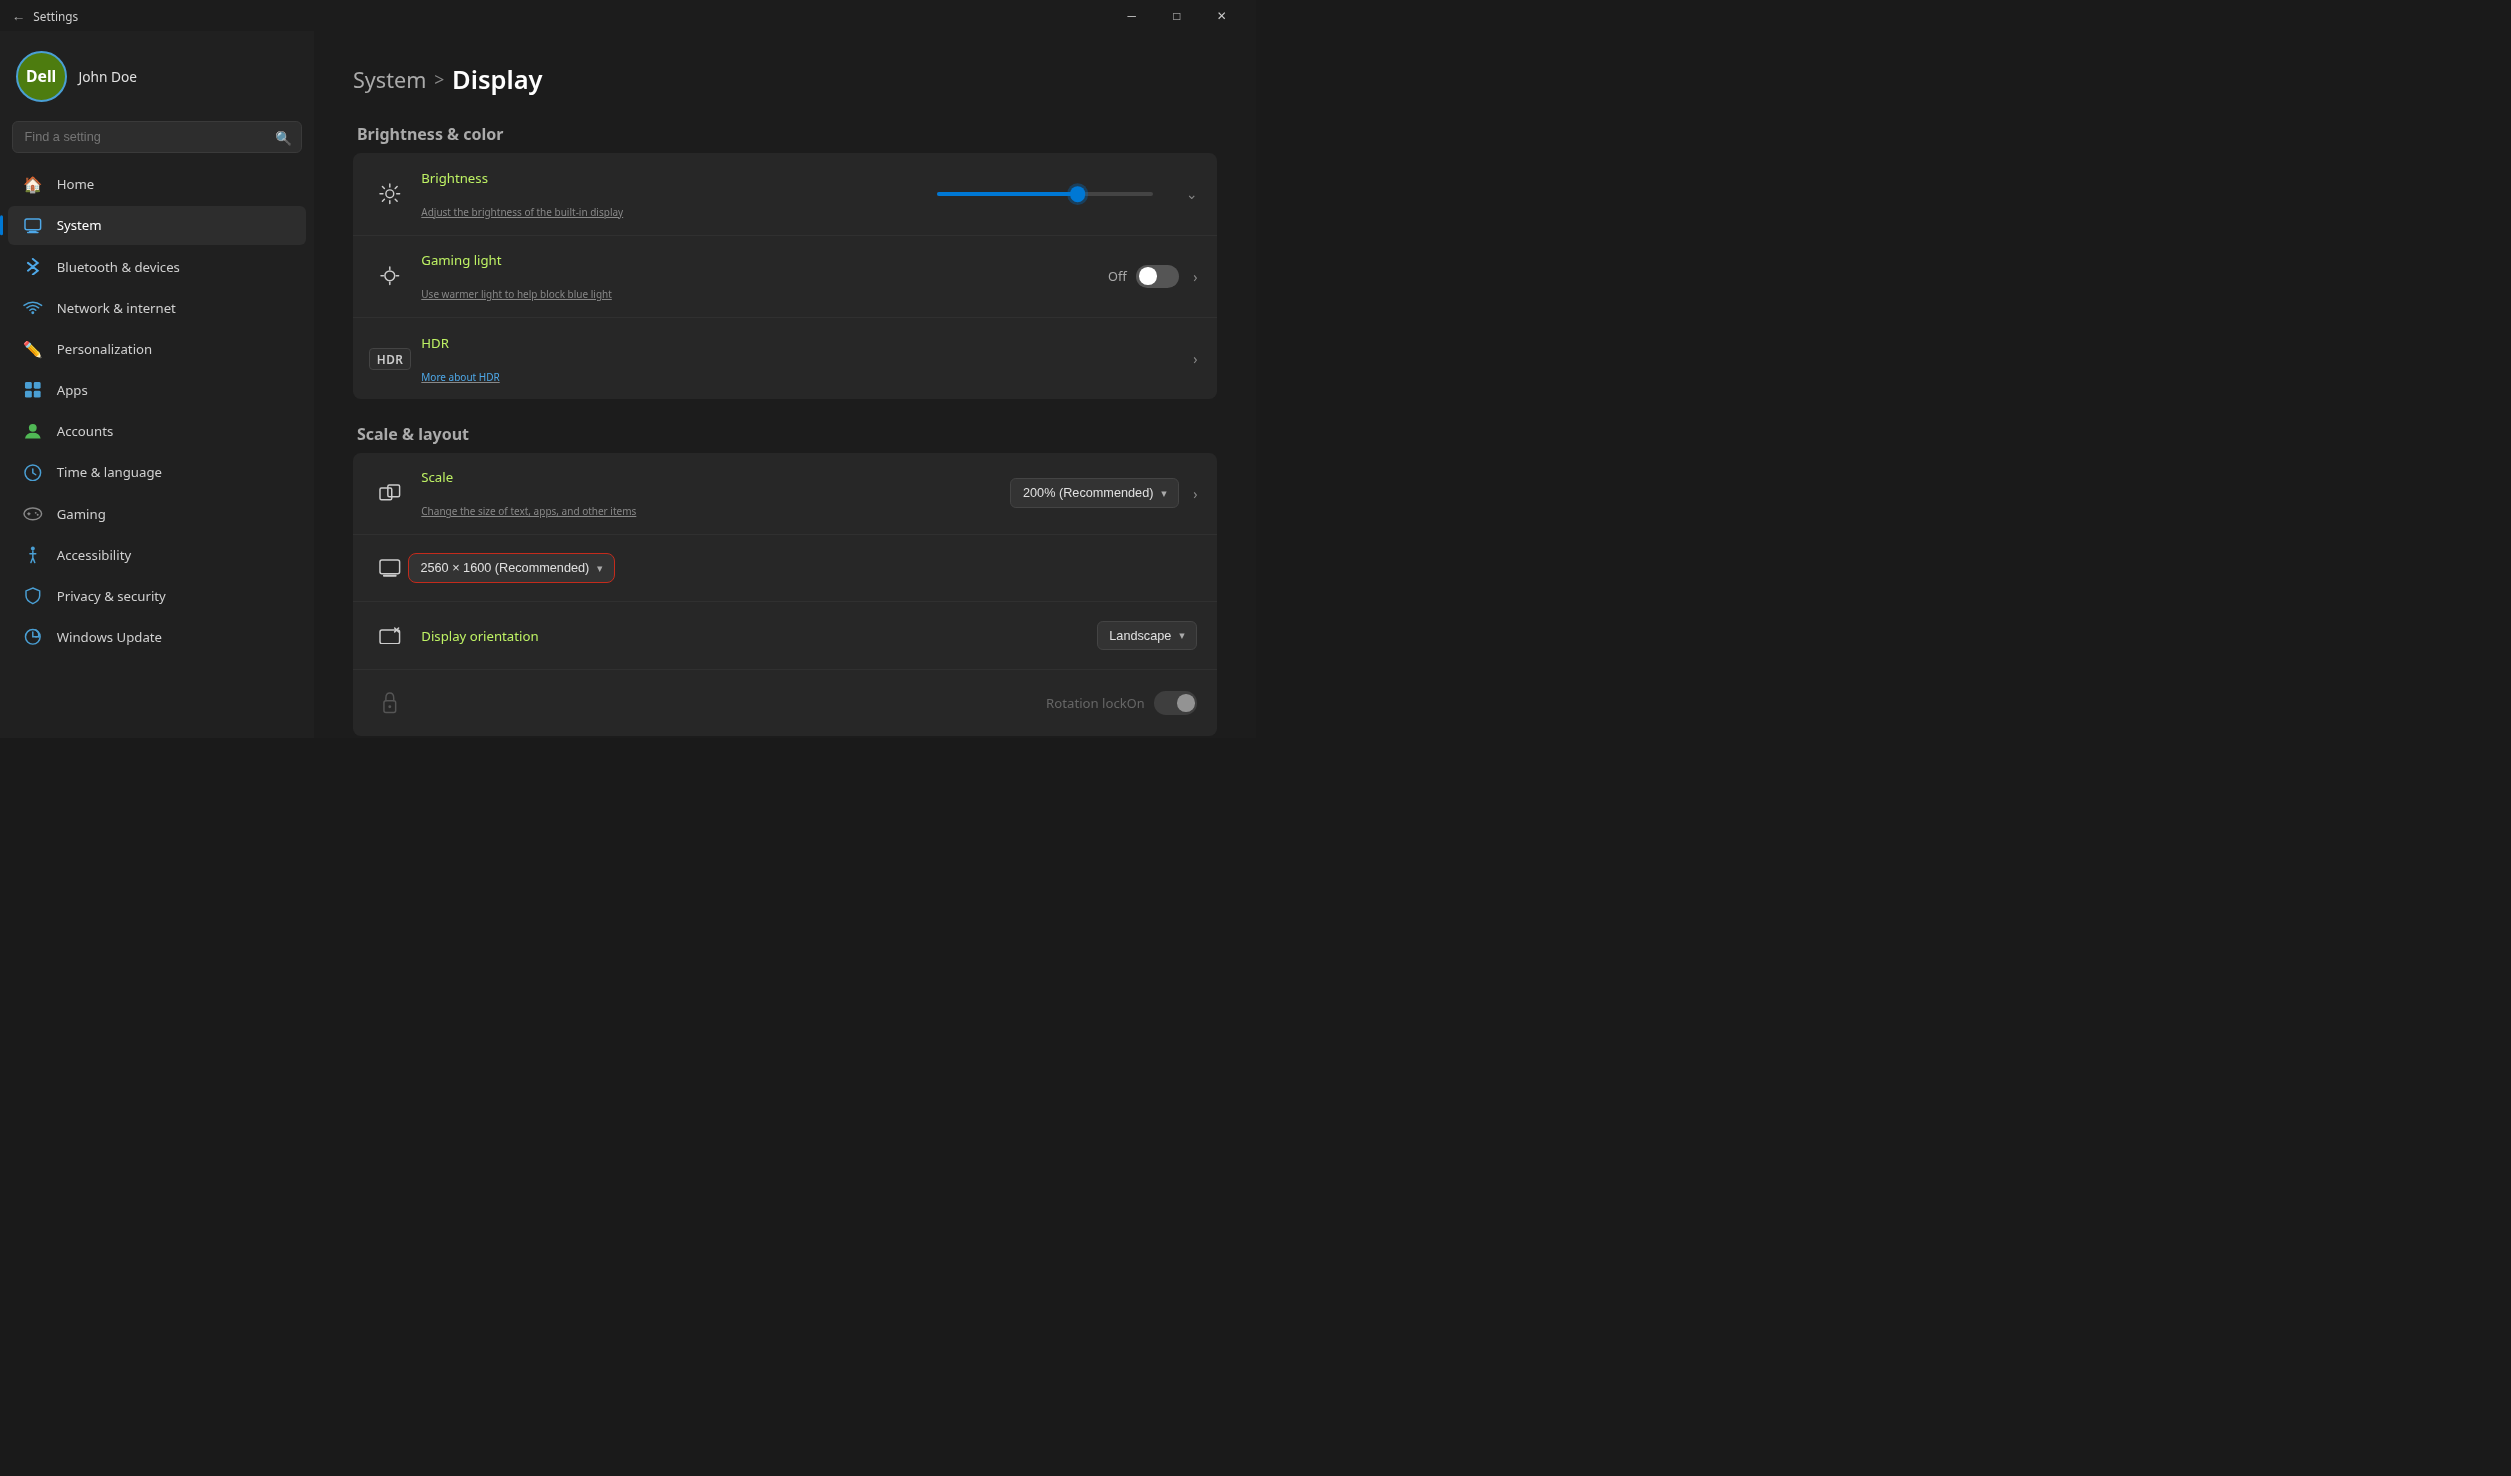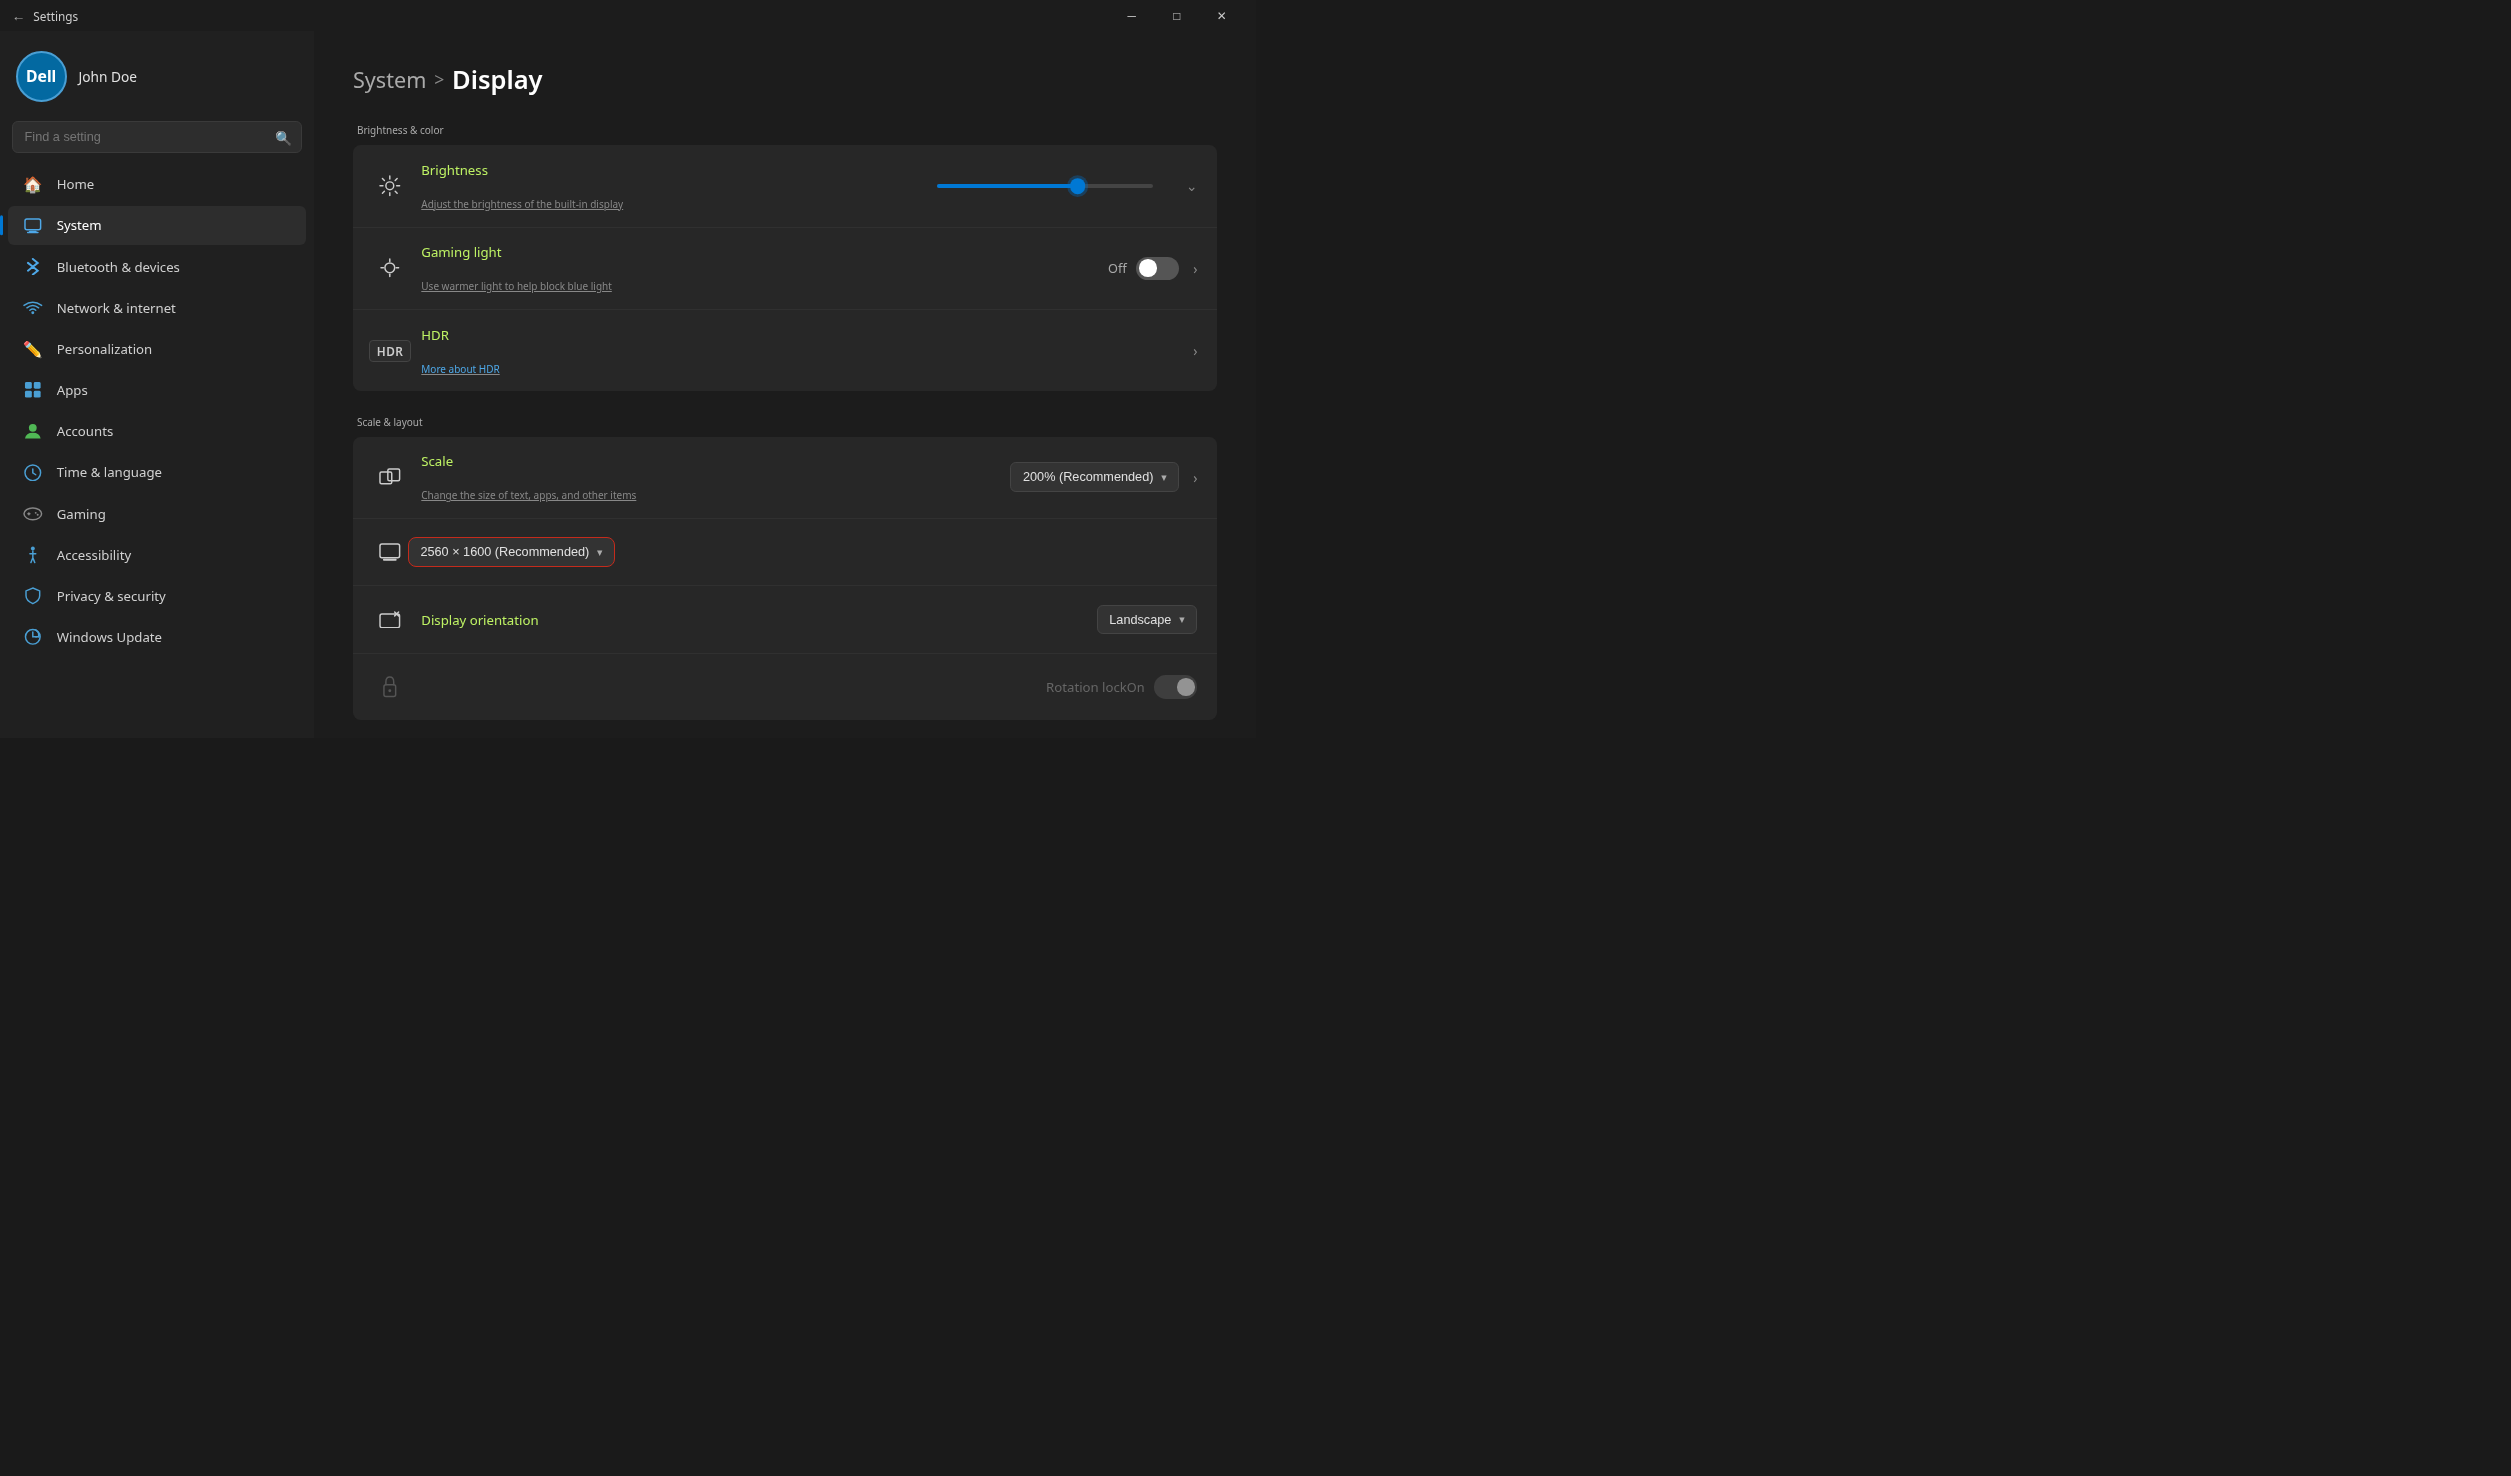--- a/index.html
+++ b/index.html
@@ -73,21 +73,21 @@
     .profile-section {
       display: flex;
       align-items: center;
       gap: 11.8px;
       padding: 19.6px 15.7px 15.7px 15.7px;
     }
     .dell-logo {
       width: 51px;
       height: 51px;
       border-radius: 50%;
-      background: #0369a1;
+      background: #4d7c0f;
       display: flex;
       align-items: center;
       justify-content: center;
       font-size: 15.7px;
       font-weight: bold;
       color: white;
       border: 2px solid #4a9fd4;
       flex-shrink: 0;
     }
     .profile-name {
@@ -175,23 +175,23 @@
     .breadcrumb-sep {
       font-size: 17.6px;
       color: #888;
     }
     .breadcrumb-current {
       font-size: 25.5px;
       font-weight: 600;
       color: #fff;
     }
     .section-label {
-      font-size: 10px;
+      font-size: 16px;
       color: #aaa;
-      font-weight: 400;
+      font-weight: 700;
       margin-bottom: 7.8px;
       padding-left: 3.9px;
     }
     .settings-card {
       background: #272727;
       border-radius: 7.8px;
       margin-bottom: 2px;
       overflow: hidden;
     }
     .settings-row {

